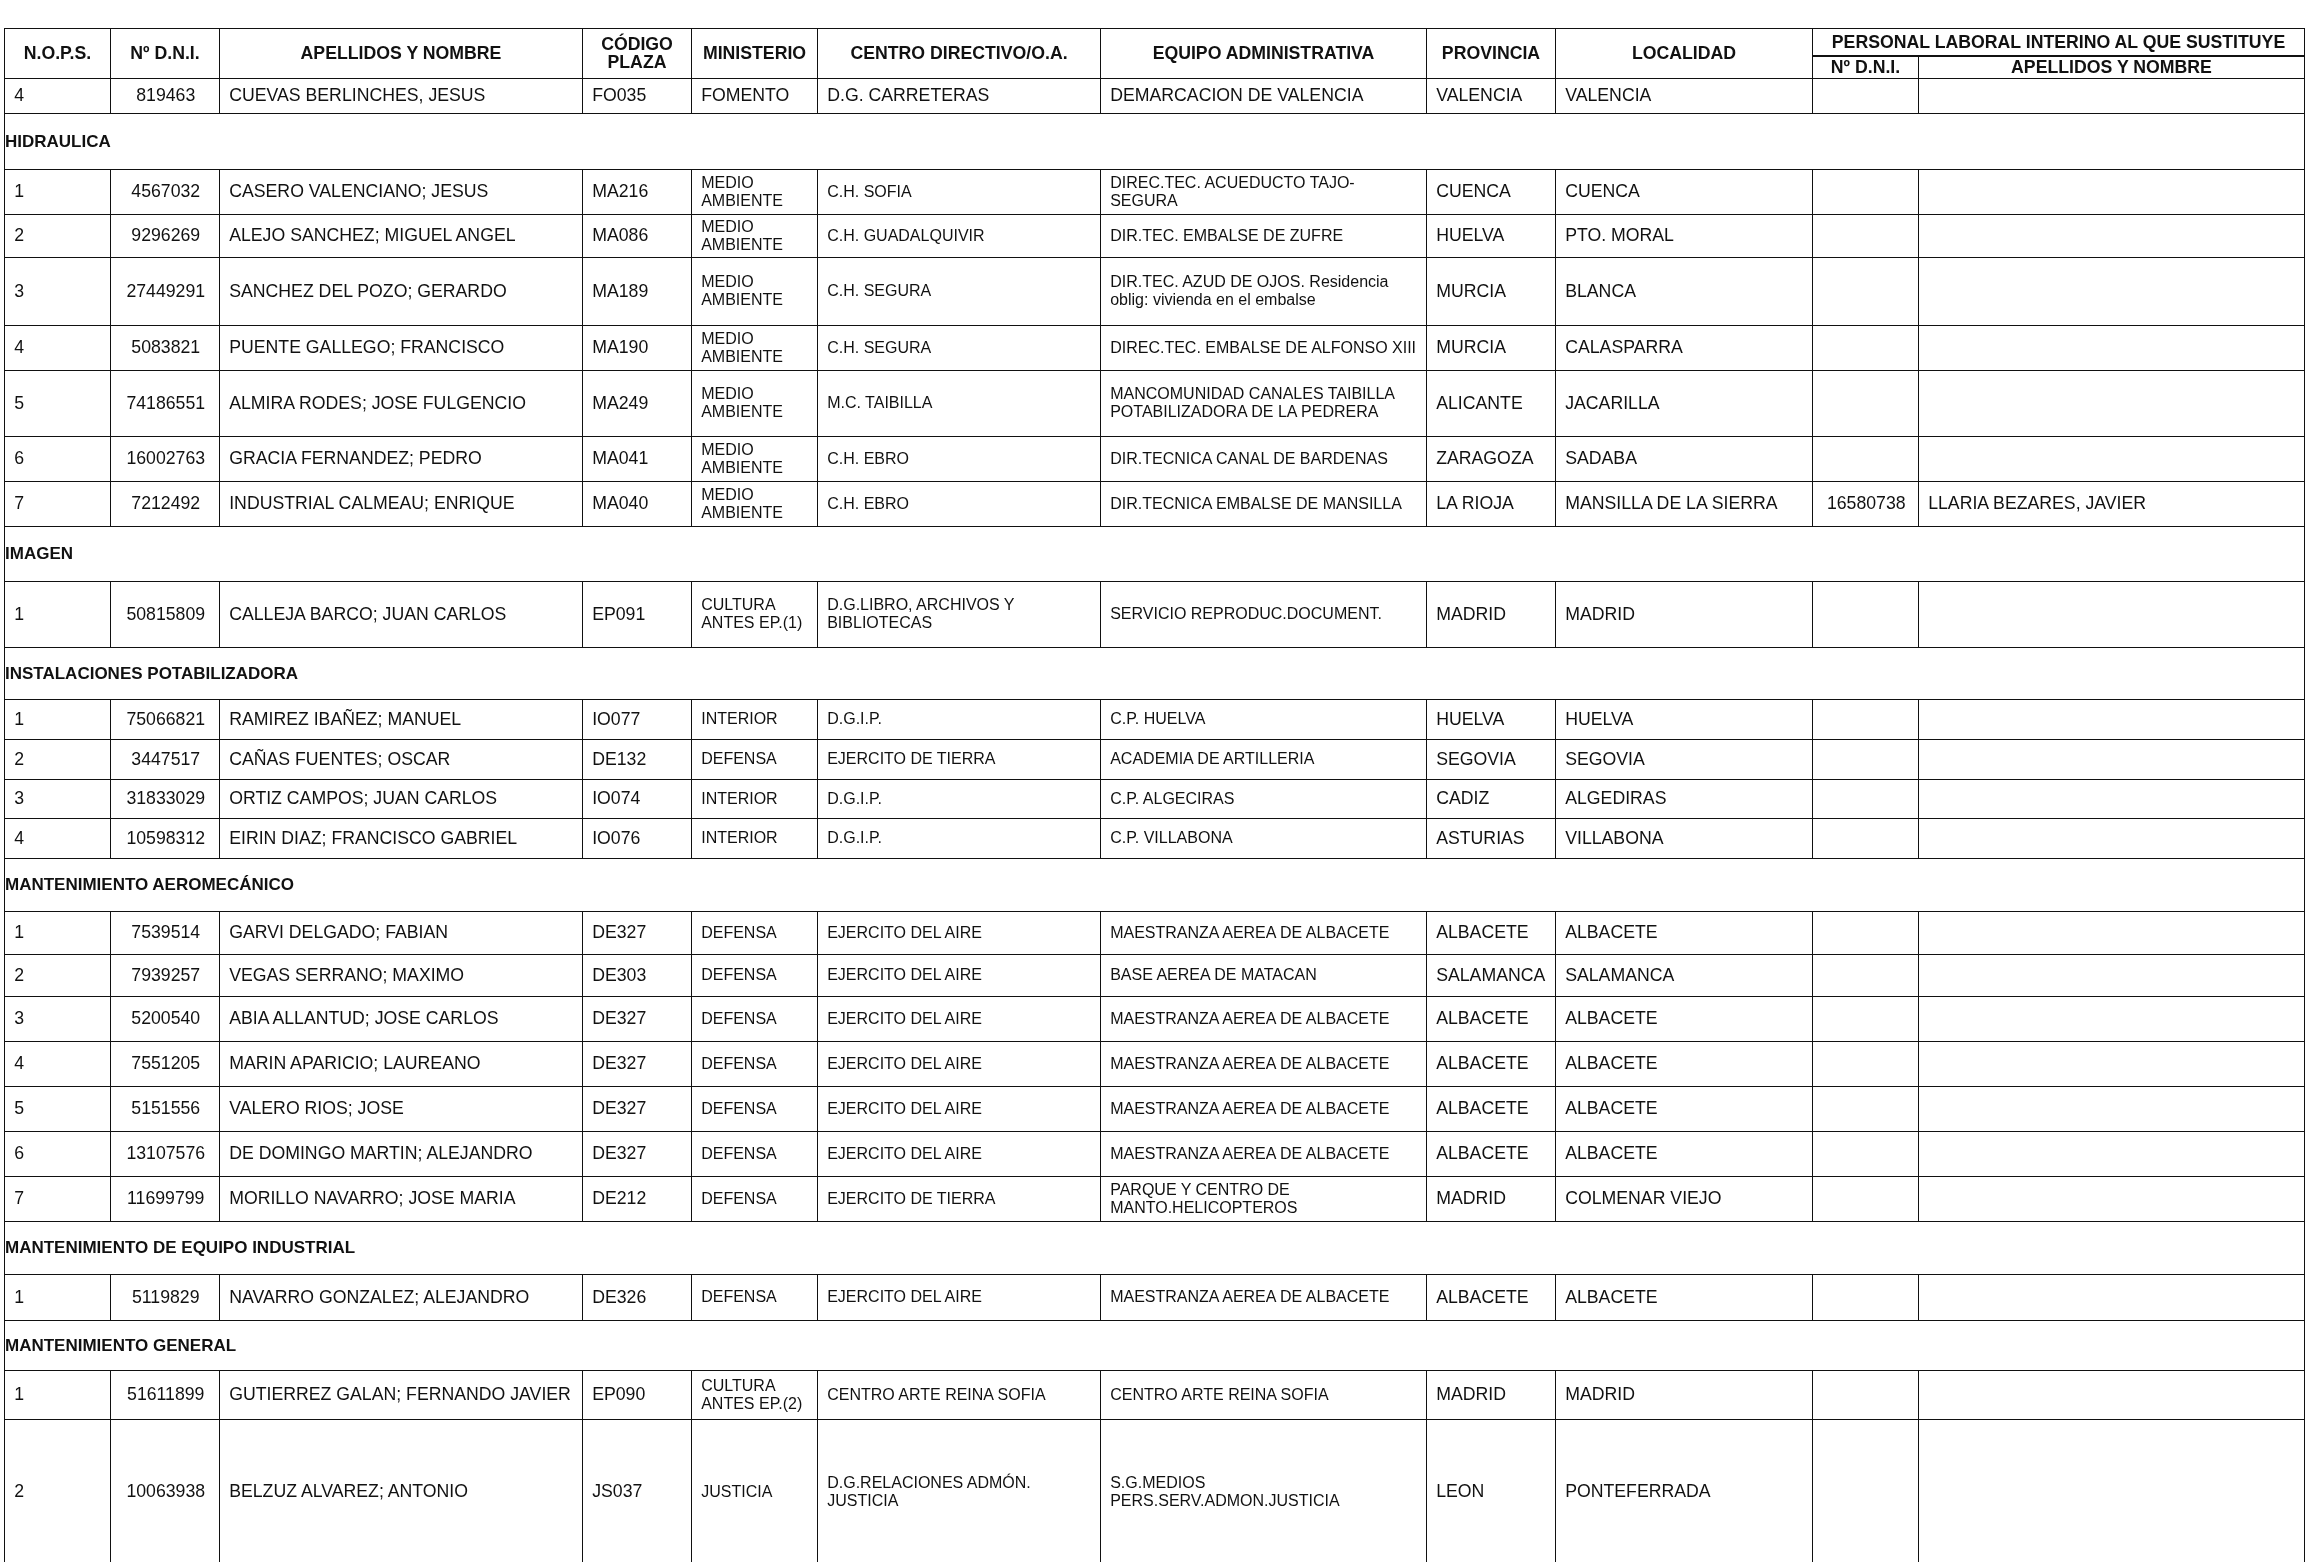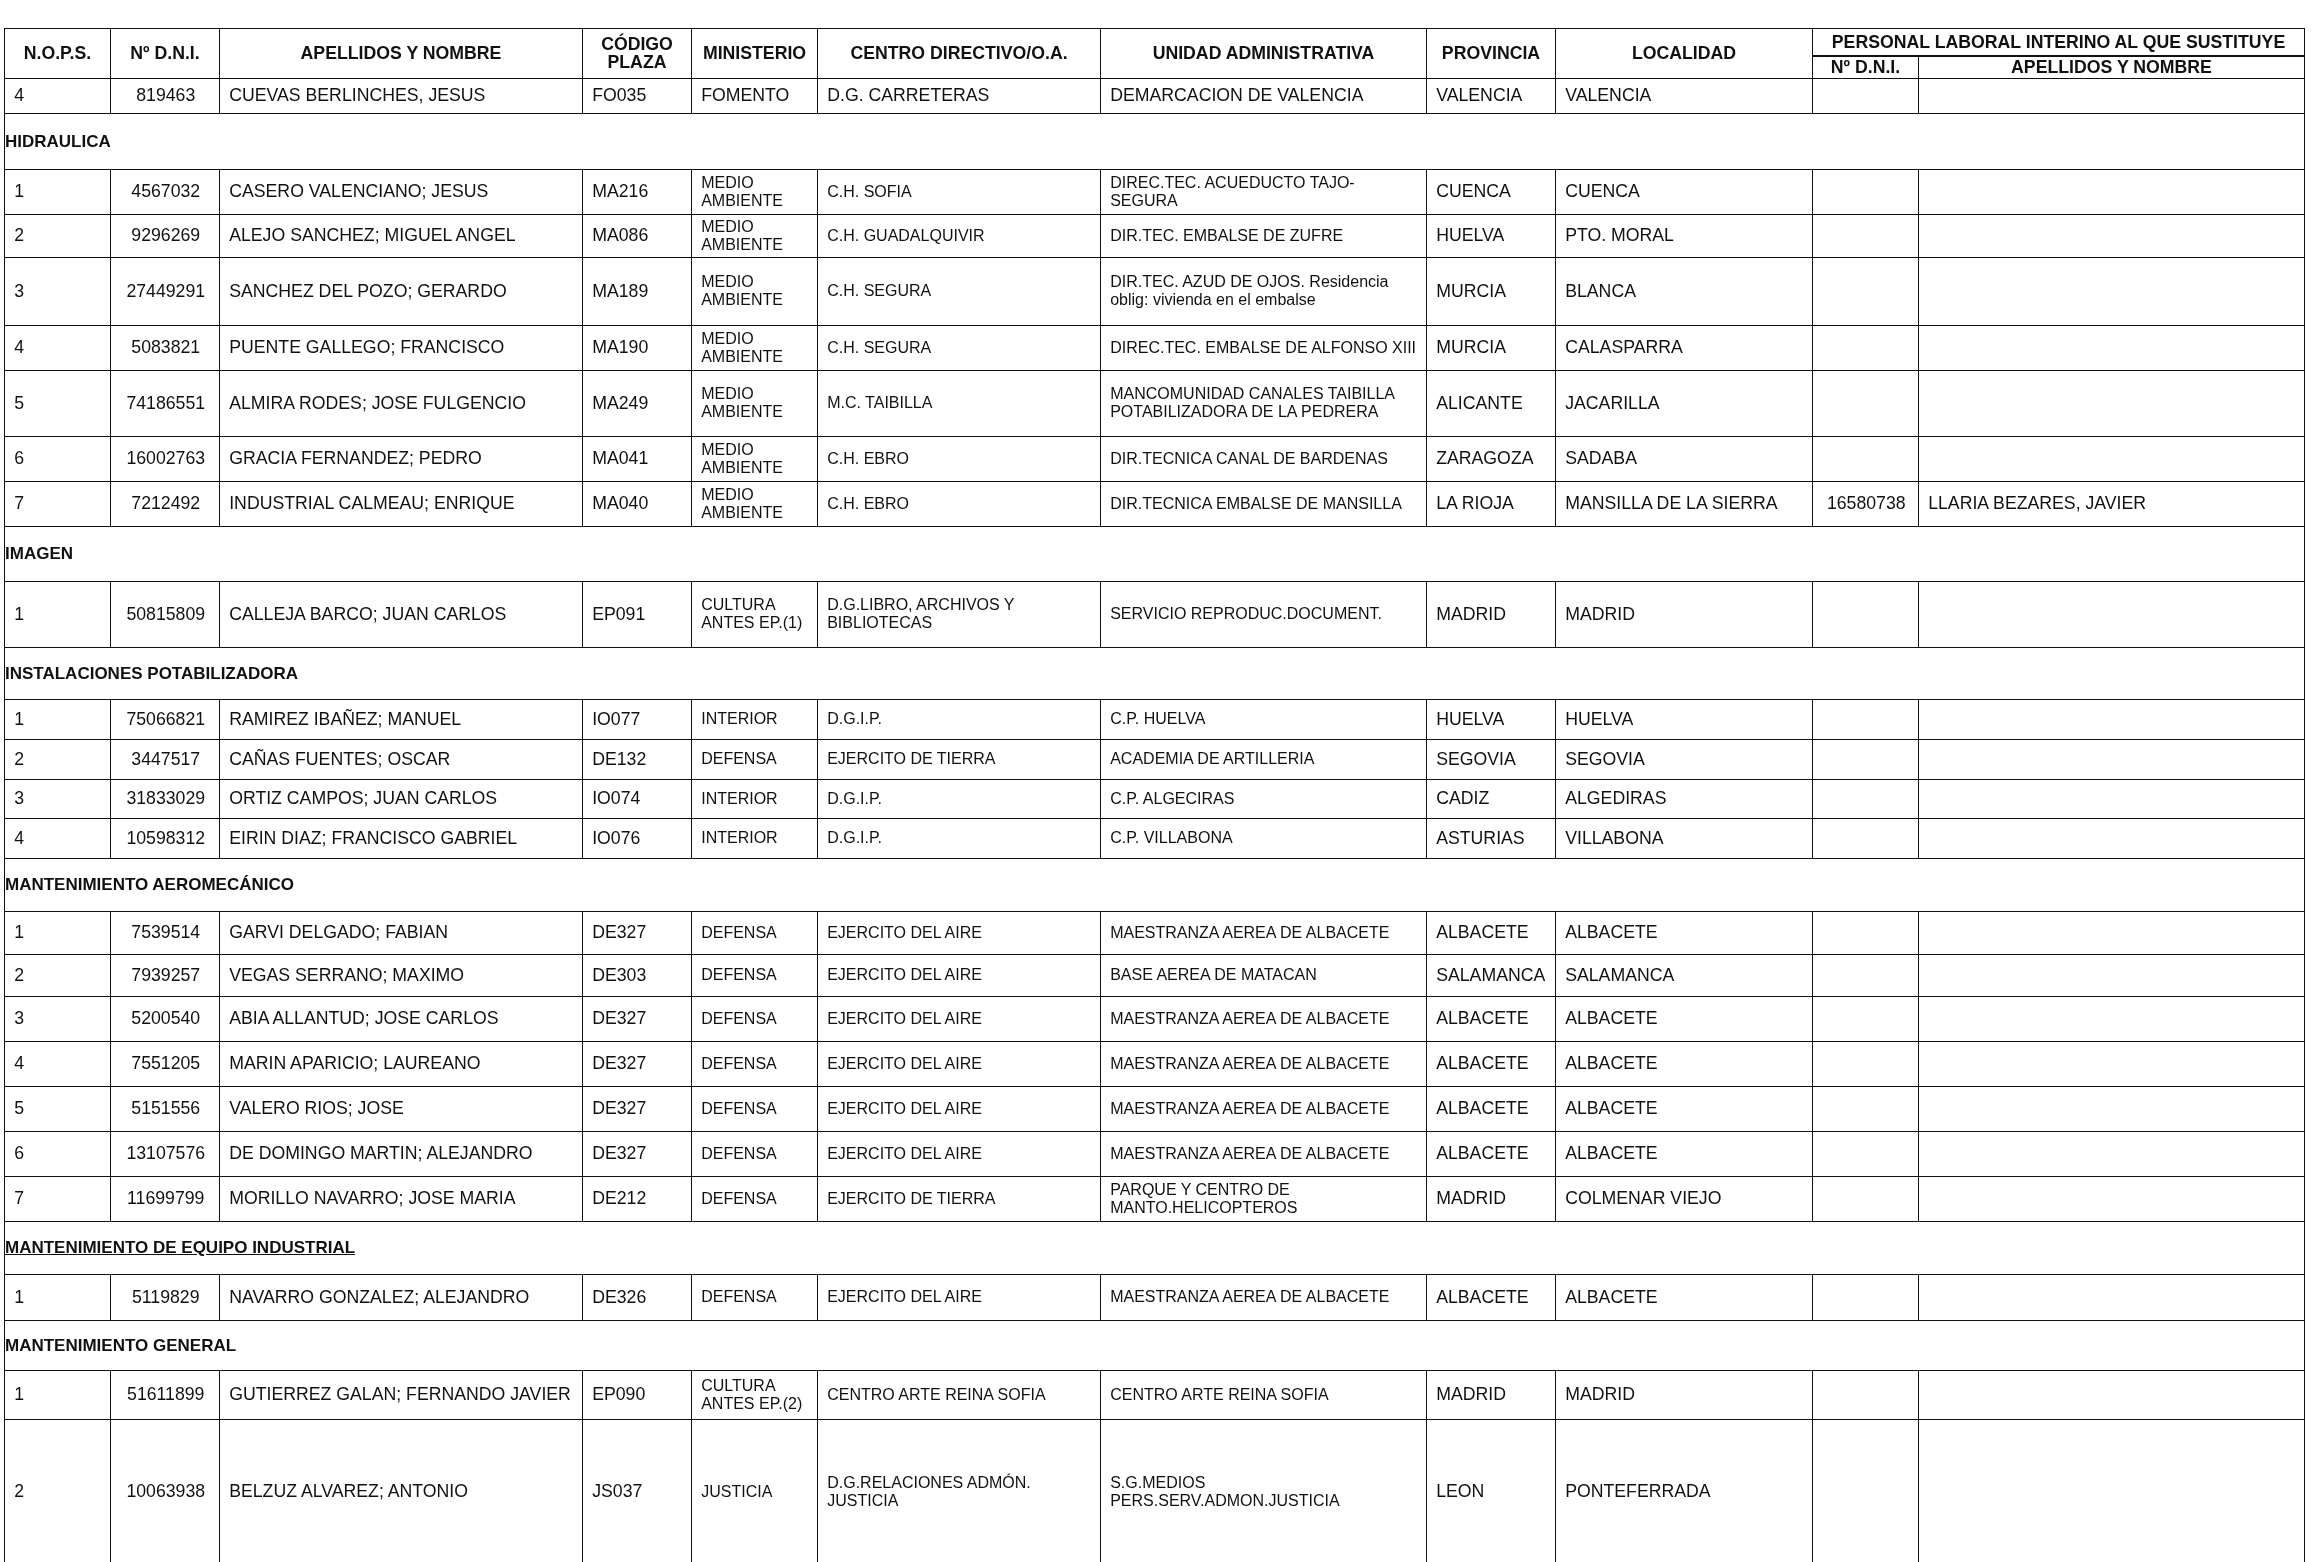--- a/index.html
+++ b/index.html
@@ -38,21 +38,21 @@
       <col style="width:386px">
     </colgroup>
     <thead>
       <tr class="hdr1">
         <th rowspan="2" style="height:49px">N.O.P.S.</th>
         <th rowspan="2">Nº D.N.I.</th>
         <th rowspan="2">APELLIDOS Y NOMBRE</th>
         <th rowspan="2">CÓDIGO PLAZA</th>
         <th rowspan="2">MINISTERIO</th>
         <th rowspan="2">CENTRO DIRECTIVO/O.A.</th>
-        <th rowspan="2">UNIDAD ADMINISTRATIVA</th>
+        <th rowspan="2">EQUIPO ADMINISTRATIVA</th>
         <th rowspan="2">PROVINCIA</th>
         <th rowspan="2">LOCALIDAD</th>
         <th colspan="2">PERSONAL LABORAL INTERINO AL QUE SUSTITUYE</th>
       </tr>
       <tr class="hdr2">
         <th class="sub">Nº D.N.I.</th>
         <th class="sub">APELLIDOS Y NOMBRE</th>
       </tr>
     </thead>
     <tbody id="tbody">
@@ -321,21 +321,21 @@
           <td>MORILLO NAVARRO; JOSE MARIA</td>
           <td>DE212</td>
           <td class="small">DEFENSA</td>
           <td class="small">EJERCITO DE TIERRA</td>
           <td class="small">PARQUE Y CENTRO DE MANTO.HELICOPTEROS</td>
           <td>MADRID</td>
           <td>COLMENAR VIEJO</td>
           <td class="num"></td>
           <td></td>
         </tr>
-        <tr class="section" style="height: 53px; text-decoration: underline;">
+        <tr class="section" style="height: 53px;">
           <td colspan="11">MANTENIMIENTO DE EQUIPO INDUSTRIAL</td>
         </tr>
         <tr style="height: 46px;">
           <td>1</td>
           <td class="num">5119829</td>
           <td>NAVARRO GONZALEZ; ALEJANDRO</td>
           <td>DE326</td>
           <td class="small">DEFENSA</td>
           <td class="small">EJERCITO DEL AIRE</td>
           <td class="small">MAESTRANZA AEREA DE ALBACETE</td>

